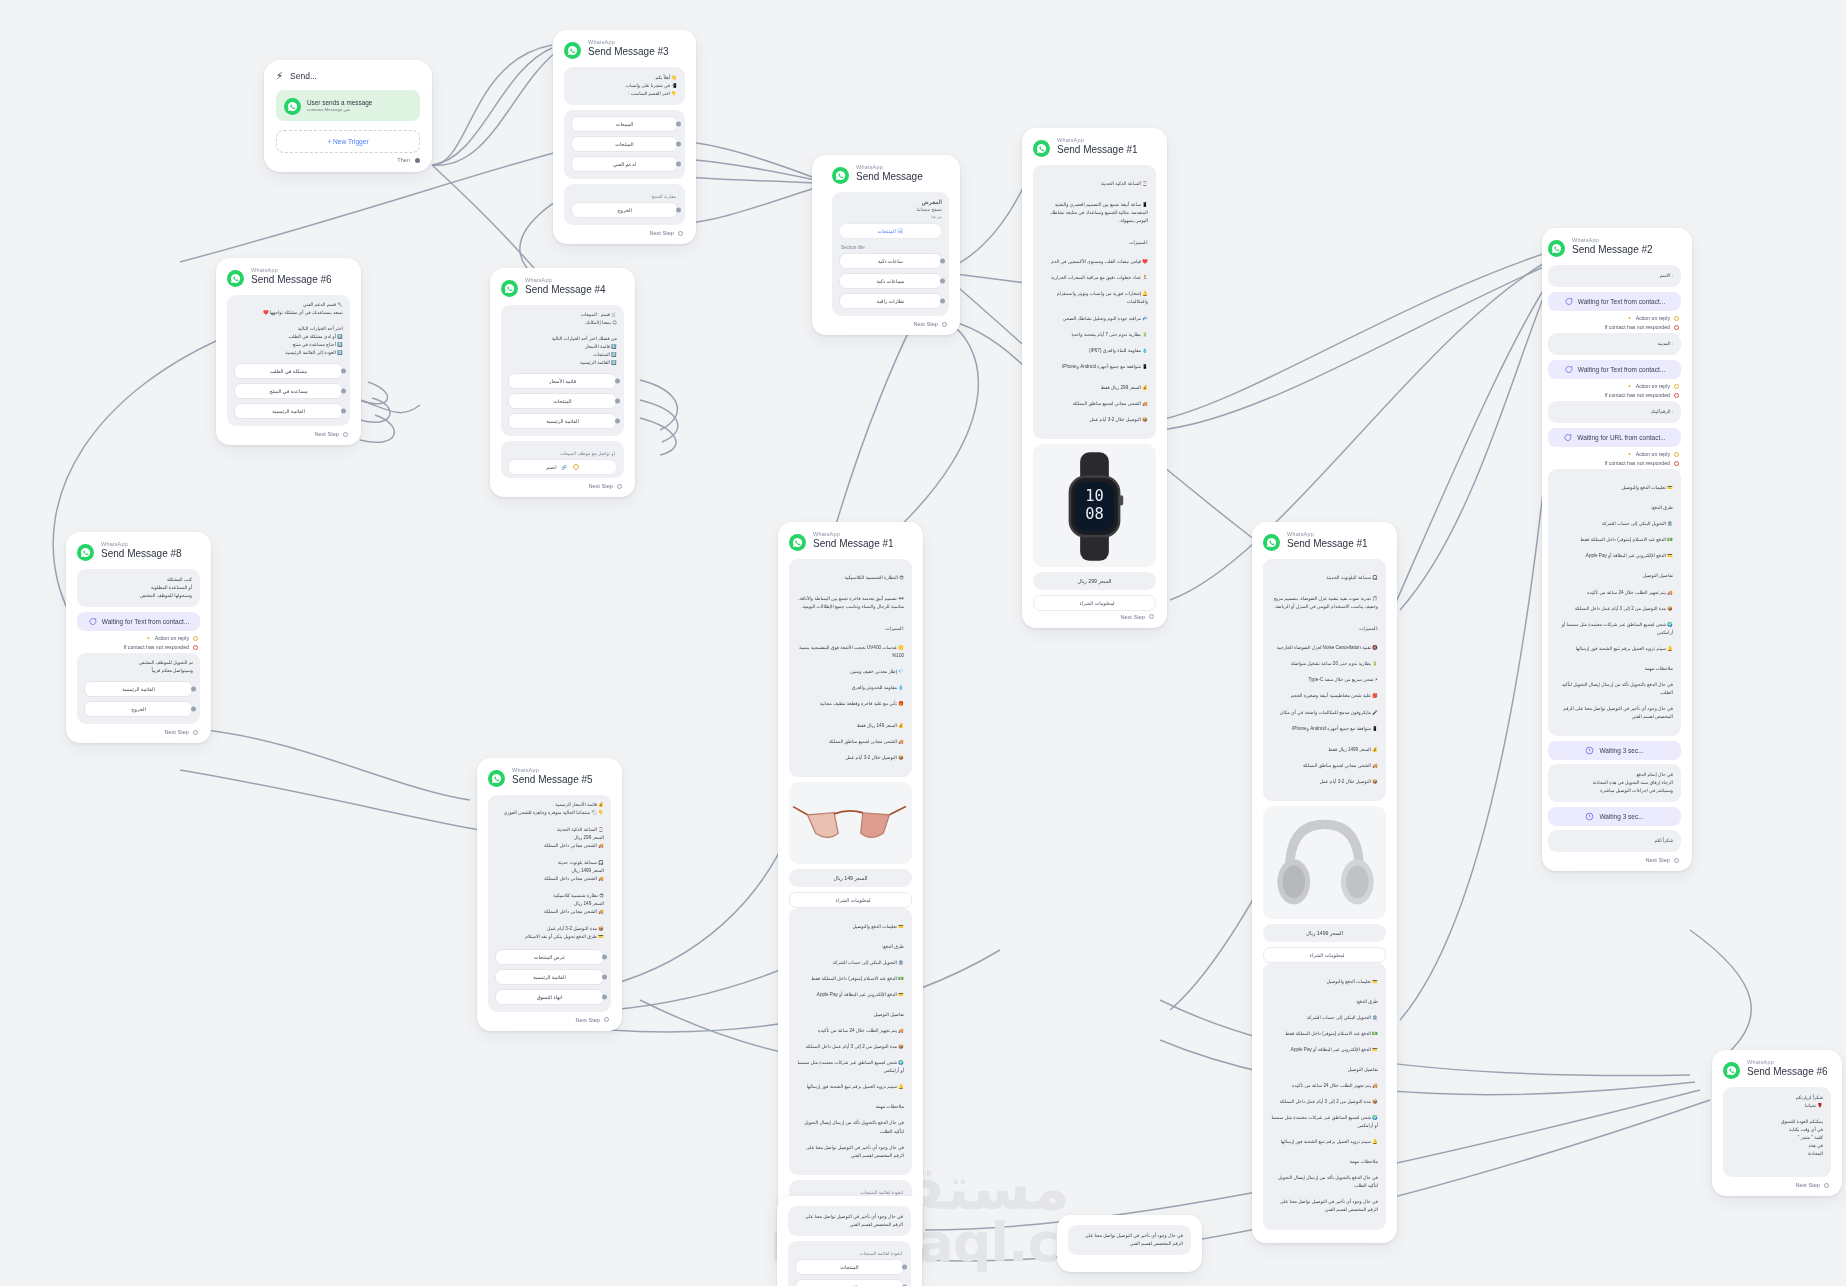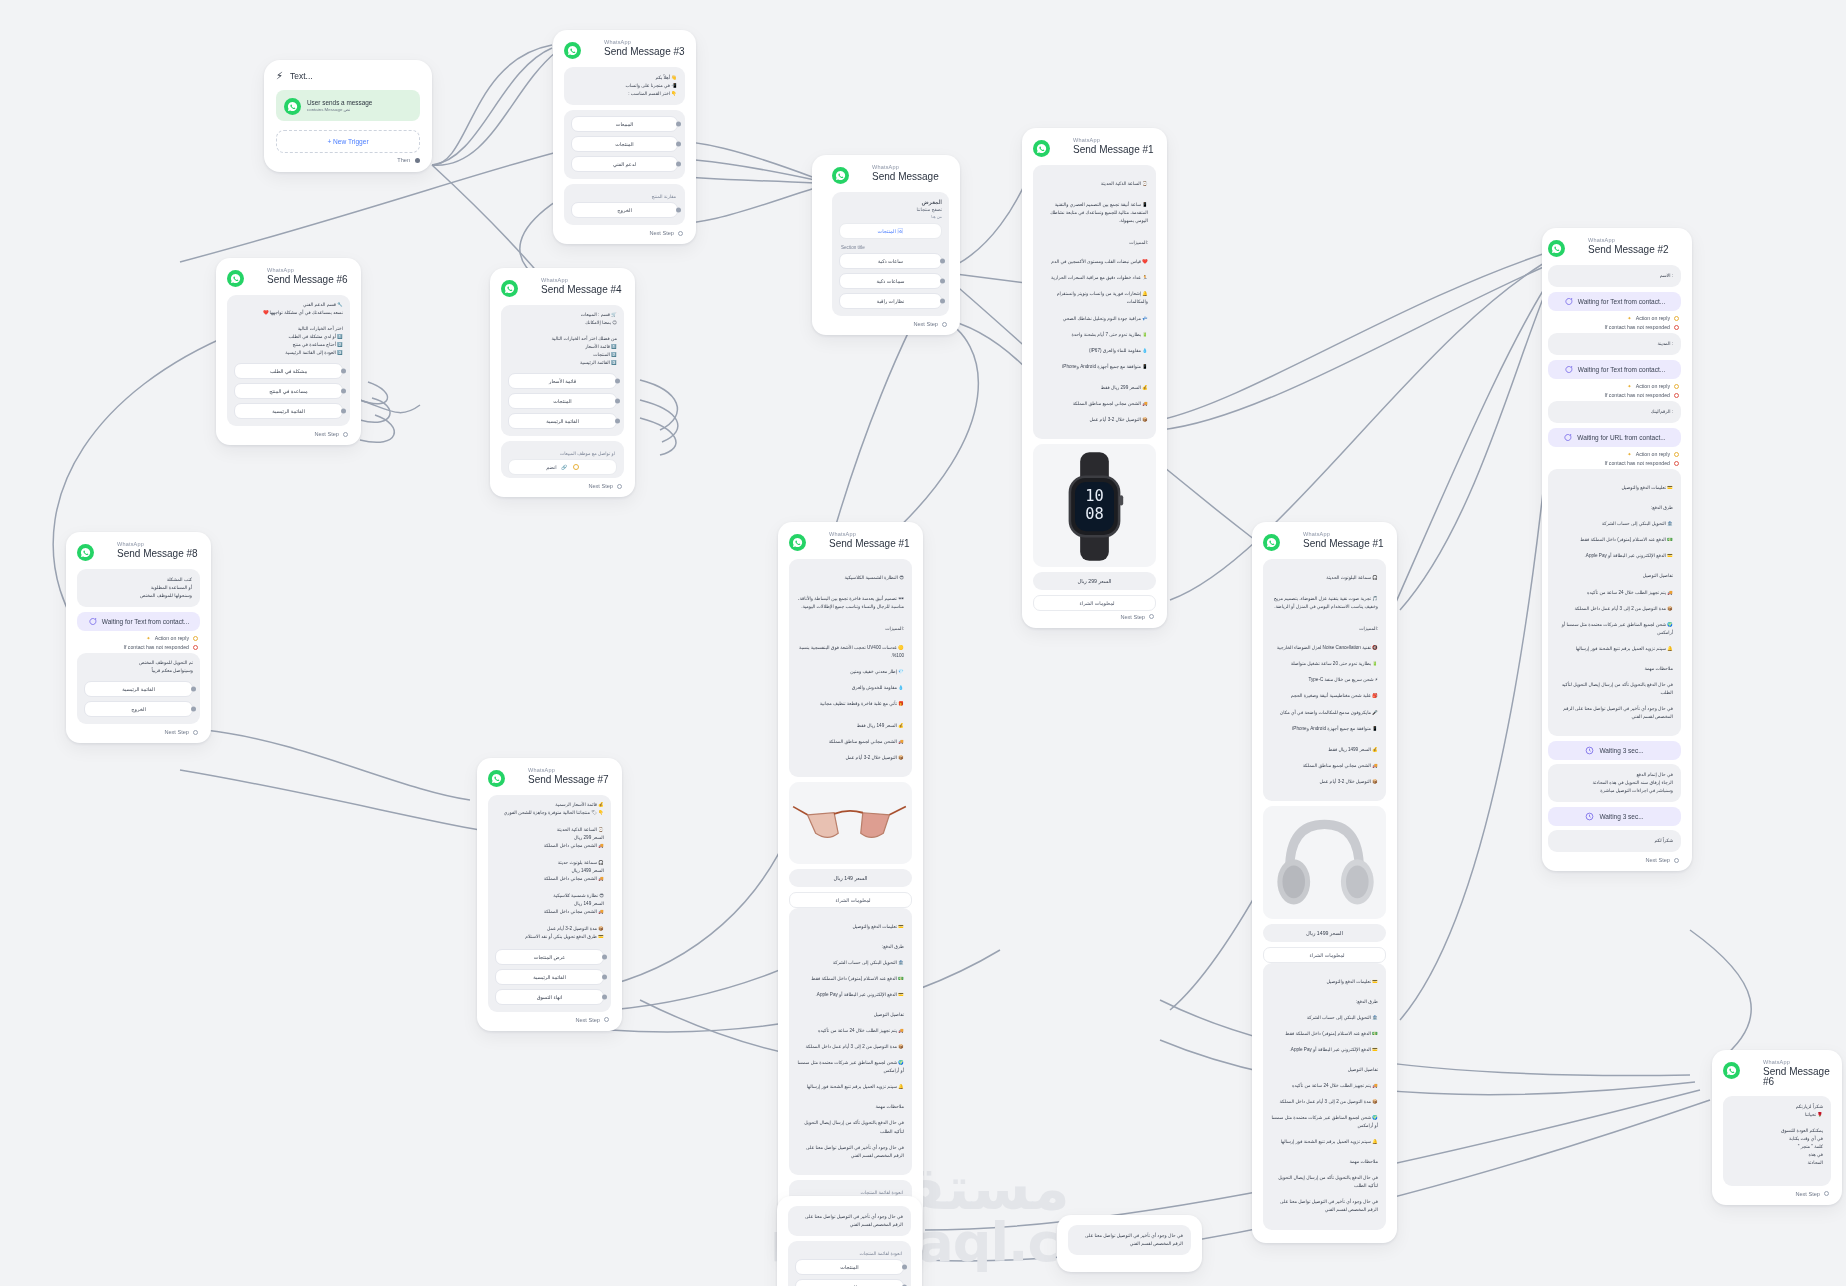--- a/index.html
+++ b/index.html
@@ -19,21 +19,21 @@
   }
   #edges { position: absolute; left: 0; top: 0; width: 1846px; height: 1286px; pointer-events: none; z-index: 1; }
   .node {
     position: absolute;
     background: #ffffff;
     border-radius: 14px;
     box-shadow: 0 1px 3px rgba(16,24,40,.09), 0 6px 18px rgba(16,24,40,.06);
     z-index: 3;
     padding: 10px 11px 8px 11px;
   }
-  .node-head { display: flex; align-items: flex-start; gap: 23px; margin-bottom: 8px; }
+  .node-head { display: flex; align-items: flex-start; gap: 7px; margin-bottom: 8px; }
   .wa-icon {
     width: 17px; height: 17px; border-radius: 50%;
     background: #25d366; flex: none; position: relative; margin-top: 2px;
     display: flex; align-items: center; justify-content: center;
   }
   .wa-icon svg { width: 11px; height: 11px; }
   .head-text { line-height: 1.05; }
   .app-name { font-size: 5.5px; color: #8a93a5; letter-spacing: .2px; display: block; }
   .node-title { font-size: 10px; color: #2b3340; font-weight: 400; display: block; margin-top: 1px; }
   .bubble {
@@ -172,21 +172,21 @@
       <path d="M180 770 C300 790 420 820 480 830"></path>
       <path d="M640 1000 C700 1030 760 1050 820 1060"></path>
       <path d="M1160 1000 C1260 1050 1400 1080 1690 1075"></path>
       <path d="M1160 1040 C1280 1090 1450 1110 1695 1082"></path>
     </g>
   </svg>
 
   <div class="node trigger-node" style="left:264px; top:60px; width:168px;">
     <div class="trigger-head">
       <span class="bolt">⚡</span>
-      <span class="lbl">Text...</span>
+      <span class="lbl">Send...</span>
     </div>
     <div class="trigger-item">
       <span class="wa-icon">
         <svg viewBox="0 0 24 24" fill="#fff">
             <path d="M12 2a10 10 0 00-8.6 15L2 22l5.2-1.3A10 10 0 1012 2zm5.6 14.2c-.2.6-1.2 1.2-1.7 1.2-.5.1-1 .1-1.6-.1-.4-.1-.9-.3-1.5-.6-2.6-1.1-4.3-3.8-4.4-4-.1-.2-1-1.4-1-2.6 0-1.3.7-1.9.9-2.1.2-.3.5-.3.7-.3h.5c.2 0 .4 0 .6.5l.8 2c.1.2.1.3 0 .5l-.3.5-.3.3c-.1.1-.2.3 0 .5.2.3.7 1.2 1.6 1.9 1.1.9 1.9 1.2 2.2 1.3.2.1.4.1.5-.1l.7-.8c.2-.2.3-.2.5-.1l1.9.9c.2.1.4.2.4.3.1.1.1.6-.1 1.1z"></path>
           </svg>
       </span>
       <span>
         <span class="tl">User sends a message</span>
         <span class="ts">contains Message نص</span>
@@ -638,21 +638,21 @@
 
   <div class="node" style="left:477px; top:758px; width:145px;">
     <div class="node-head">
       <span class="wa-icon">
         <svg viewBox="0 0 24 24" fill="#fff">
             <path d="M12 2a10 10 0 00-8.6 15L2 22l5.2-1.3A10 10 0 1012 2zm5.6 14.2c-.2.6-1.2 1.2-1.7 1.2-.5.1-1 .1-1.6-.1-.4-.1-.9-.3-1.5-.6-2.6-1.1-4.3-3.8-4.4-4-.1-.2-1-1.4-1-2.6 0-1.3.7-1.9.9-2.1.2-.3.5-.3.7-.3h.5c.2 0 .4 0 .6.5l.8 2c.1.2.1.3 0 .5l-.3.5-.3.3c-.1.1-.2.3 0 .5.2.3.7 1.2 1.6 1.9 1.1.9 1.9 1.2 2.2 1.3.2.1.4.1.5-.1l.7-.8c.2-.2.3-.2.5-.1l1.9.9c.2.1.4.2.4.3.1.1.1.6-.1 1.1z"></path>
           </svg>
       </span>
       <span class="head-text">
         <span class="app-name">WhatsApp</span>
-        <span class="node-title">Send Message #7</span>
+        <span class="node-title">Send Message #5</span>
       </span>
     </div>
     <div class="inner-group">
       <div style="font-size:4.6px;color:#39414f;line-height:1.8;direction:rtl;text-align:right;white-space:pre-line;margin-bottom:7px;">💰 قائمة الأسعار الرسمية
 👇 🏷 منتجاتنا الحالية متوفرة وجاهزة للشحن الفوري
 
 ⌚ الساعة الذكية الحديثة
 السعر 299 ريال
 🚚 الشحن مجاني داخل المملكة
 

